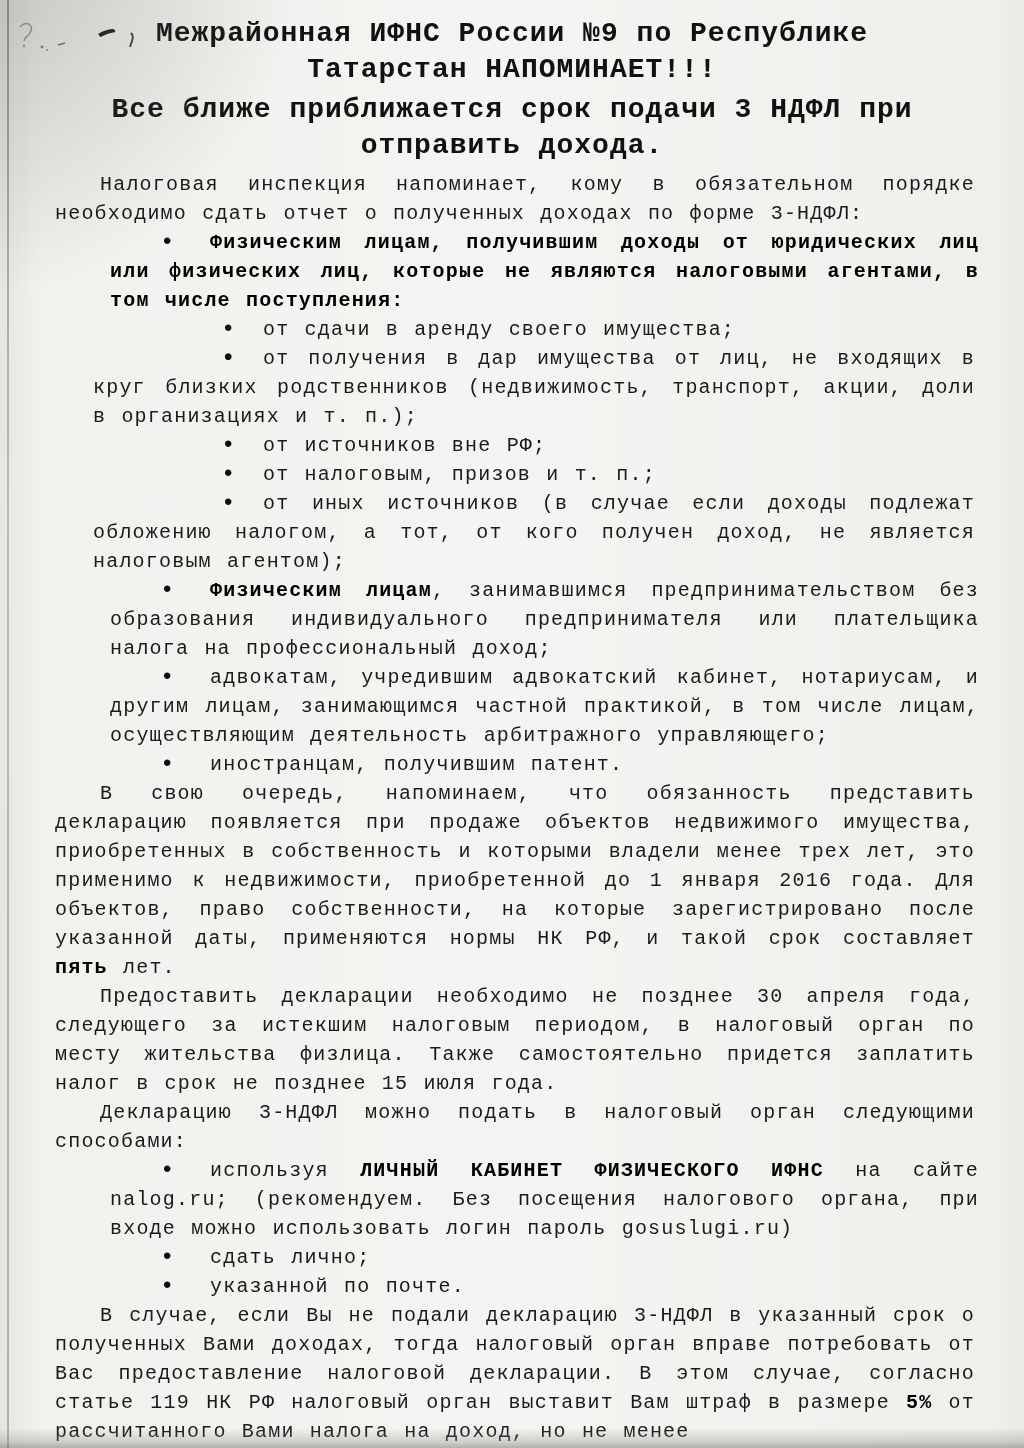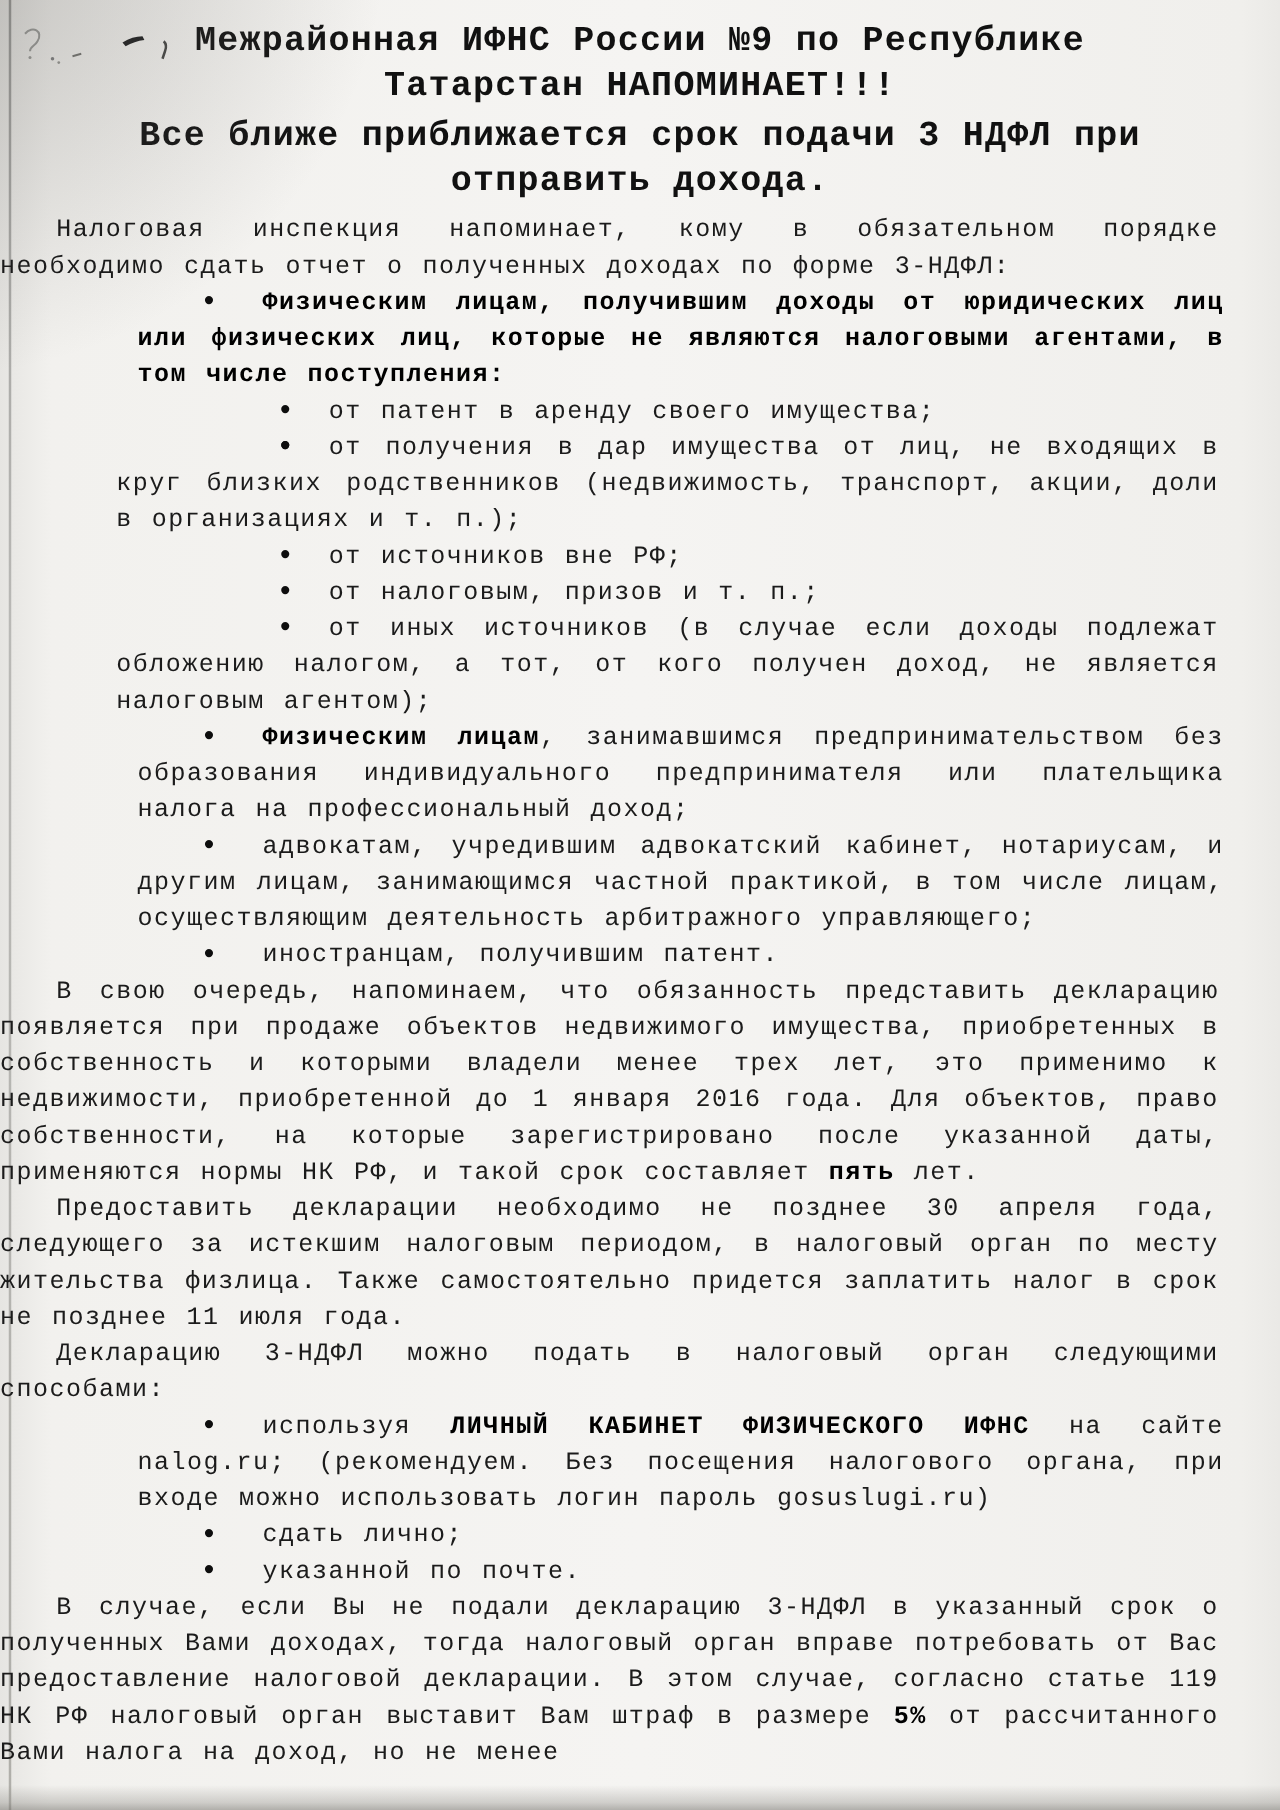--- a/index.html
+++ b/index.html
@@ -46,21 +46,21 @@
   .doc-body{font-size:20px;line-height:29px;letter-spacing:1.2px;word-spacing:2px;}
   .block{
     text-align:justify;
     -moz-text-align-last:left;
     text-align-last:left;
     position:relative;
     margin-right:49px;
   }
   .block .b{font-weight:bold;color:#000;}
   .block .u{text-underline-offset:4px;}
-  .p{text-indent:45px;}
+  .p{margin-left:55px;text-indent:45px;}
   .li1{margin-left:110px;margin-right:45px;text-indent:100px;}
   .li2{margin-left:93px;text-indent:170px;}
   .bullet{
     position:absolute;
     top:0;
     font-size:24px;
     line-height:29px;
     color:#0d0d0d;
     text-indent:0;
   }
@@ -89,31 +89,31 @@
     <div>Татарстан НАПОМИНАЕТ!!!</div>
   </div>
   <div class="heading h2">
     <div>Все ближе приближается срок подачи 3 НДФЛ при</div>
     <div>отправить дохода.</div>
   </div>
 
   <div class="doc-body" id="doc-body">
       <div class="block p"><span>Налоговая инспекция напоминает, кому в обязательном порядке необходимо сдать отчет о полученных доходах по форме 3-НДФЛ:</span></div>
       <div class="block li1"><span class="bullet">•</span><span class="b">Физическим лицам, получившим доходы от юридических лиц или физических лиц, которые не являются налоговыми агентами, в том числе поступления:</span></div>
-      <div class="block li2"><span class="bullet">•</span><span>от патент в аренду своего имущества;</span></div>
+      <div class="block li2"><span class="bullet">•</span><span>от сдачи в аренду своего имущества;</span></div>
       <div class="block li2"><span class="bullet">•</span></div>
       <div class="block li2"><span class="bullet">•</span><span>от получения в дар имущества от лиц, не входящих в круг близких родственников (недвижимость, транспорт, акции, доли в организациях и т. п.);</span></div>
       <div class="block li2"><span class="bullet">•</span><span>от источников вне РФ;</span></div>
       <div class="block li2"><span class="bullet">•</span><span>от налоговым, призов и т. п.;</span></div>
       <div class="block li2"><span class="bullet">•</span><span>от иных источников (в случае если доходы подлежат обложению налогом, а тот, от кого получен доход, не является налоговым агентом);</span></div>
       <div class="block li1"><span class="bullet">•</span><span class="b">Физическим лицам</span><span>, занимавшимся предпринимательством без образования индивидуального предпринимателя или плательщика налога на профессиональный доход;</span></div>
       <div class="block li1"><span class="bullet">•</span><span>адвокатам, учредившим адвокатский кабинет, нотариусам, и другим лицам, занимающимся частной практикой, в том числе лицам, осуществляющим деятельность арбитражного управляющего;</span></div>
       <div class="block li1"><span class="bullet">•</span><span>иностранцам, получившим патент.</span></div>
       <div class="block p"><span>В свою очередь, напоминаем, что обязанность представить декларацию появляется при продаже объектов недвижимого имущества, приобретенных в собственность и  которыми владели менее трех лет, это применимо к недвижимости, приобретенной до 1 января 2016 года. Для объектов, право собственности, на которые зарегистрировано после указанной даты, применяются нормы </span><span class="u">НК РФ,</span><span>  и такой срок составляет </span><span class="b">пять</span><span> лет.</span></div>
-      <div class="block p"><span>Предоставить декларации необходимо не позднее 30 апреля года, следующего за истекшим налоговым периодом, в налоговый орган по месту жительства физлица. Также самостоятельно придется заплатить налог в срок не позднее 11 июля года.</span></div>
+      <div class="block p"><span>Предоставить декларации необходимо не позднее 30 апреля года, следующего за истекшим налоговым периодом, в налоговый орган по месту жительства физлица. Также самостоятельно придется заплатить налог в срок не позднее 15 июля года.</span></div>
       <div class="block p"><span>Декларацию 3-НДФЛ можно подать в налоговый орган следующими способами:</span></div>
       <div class="block li1"><span class="bullet">•</span><span>используя </span><span class="b">ЛИЧНЫЙ КАБИНЕТ ФИЗИЧЕСКОГО ИФНС</span><span> на сайте nalog.ru; (рекомендуем. Без посещения налогового органа, при входе можно использовать логин пароль gosuslugi.ru)</span></div>
       <div class="block li1"><span class="bullet">•</span><span>сдать лично;</span></div>
       <div class="block li1"><span class="bullet">•</span><span>указанной по почте.</span></div>
       <div class="block p"><span>В случае, если Вы не подали декларацию 3-НДФЛ в указанный срок о полученных Вами доходах, тогда налоговый орган вправе потребовать от Вас предоставление налоговой декларации. В этом случае, согласно статье 119 НК РФ налоговый орган выставит Вам штраф в размере </span><span class="b">5%</span><span> от рассчитанного Вами налога на доход, но не менее </span></div>
     </div>
 
   <div class="edge-bottom"></div>
 </div>
 

